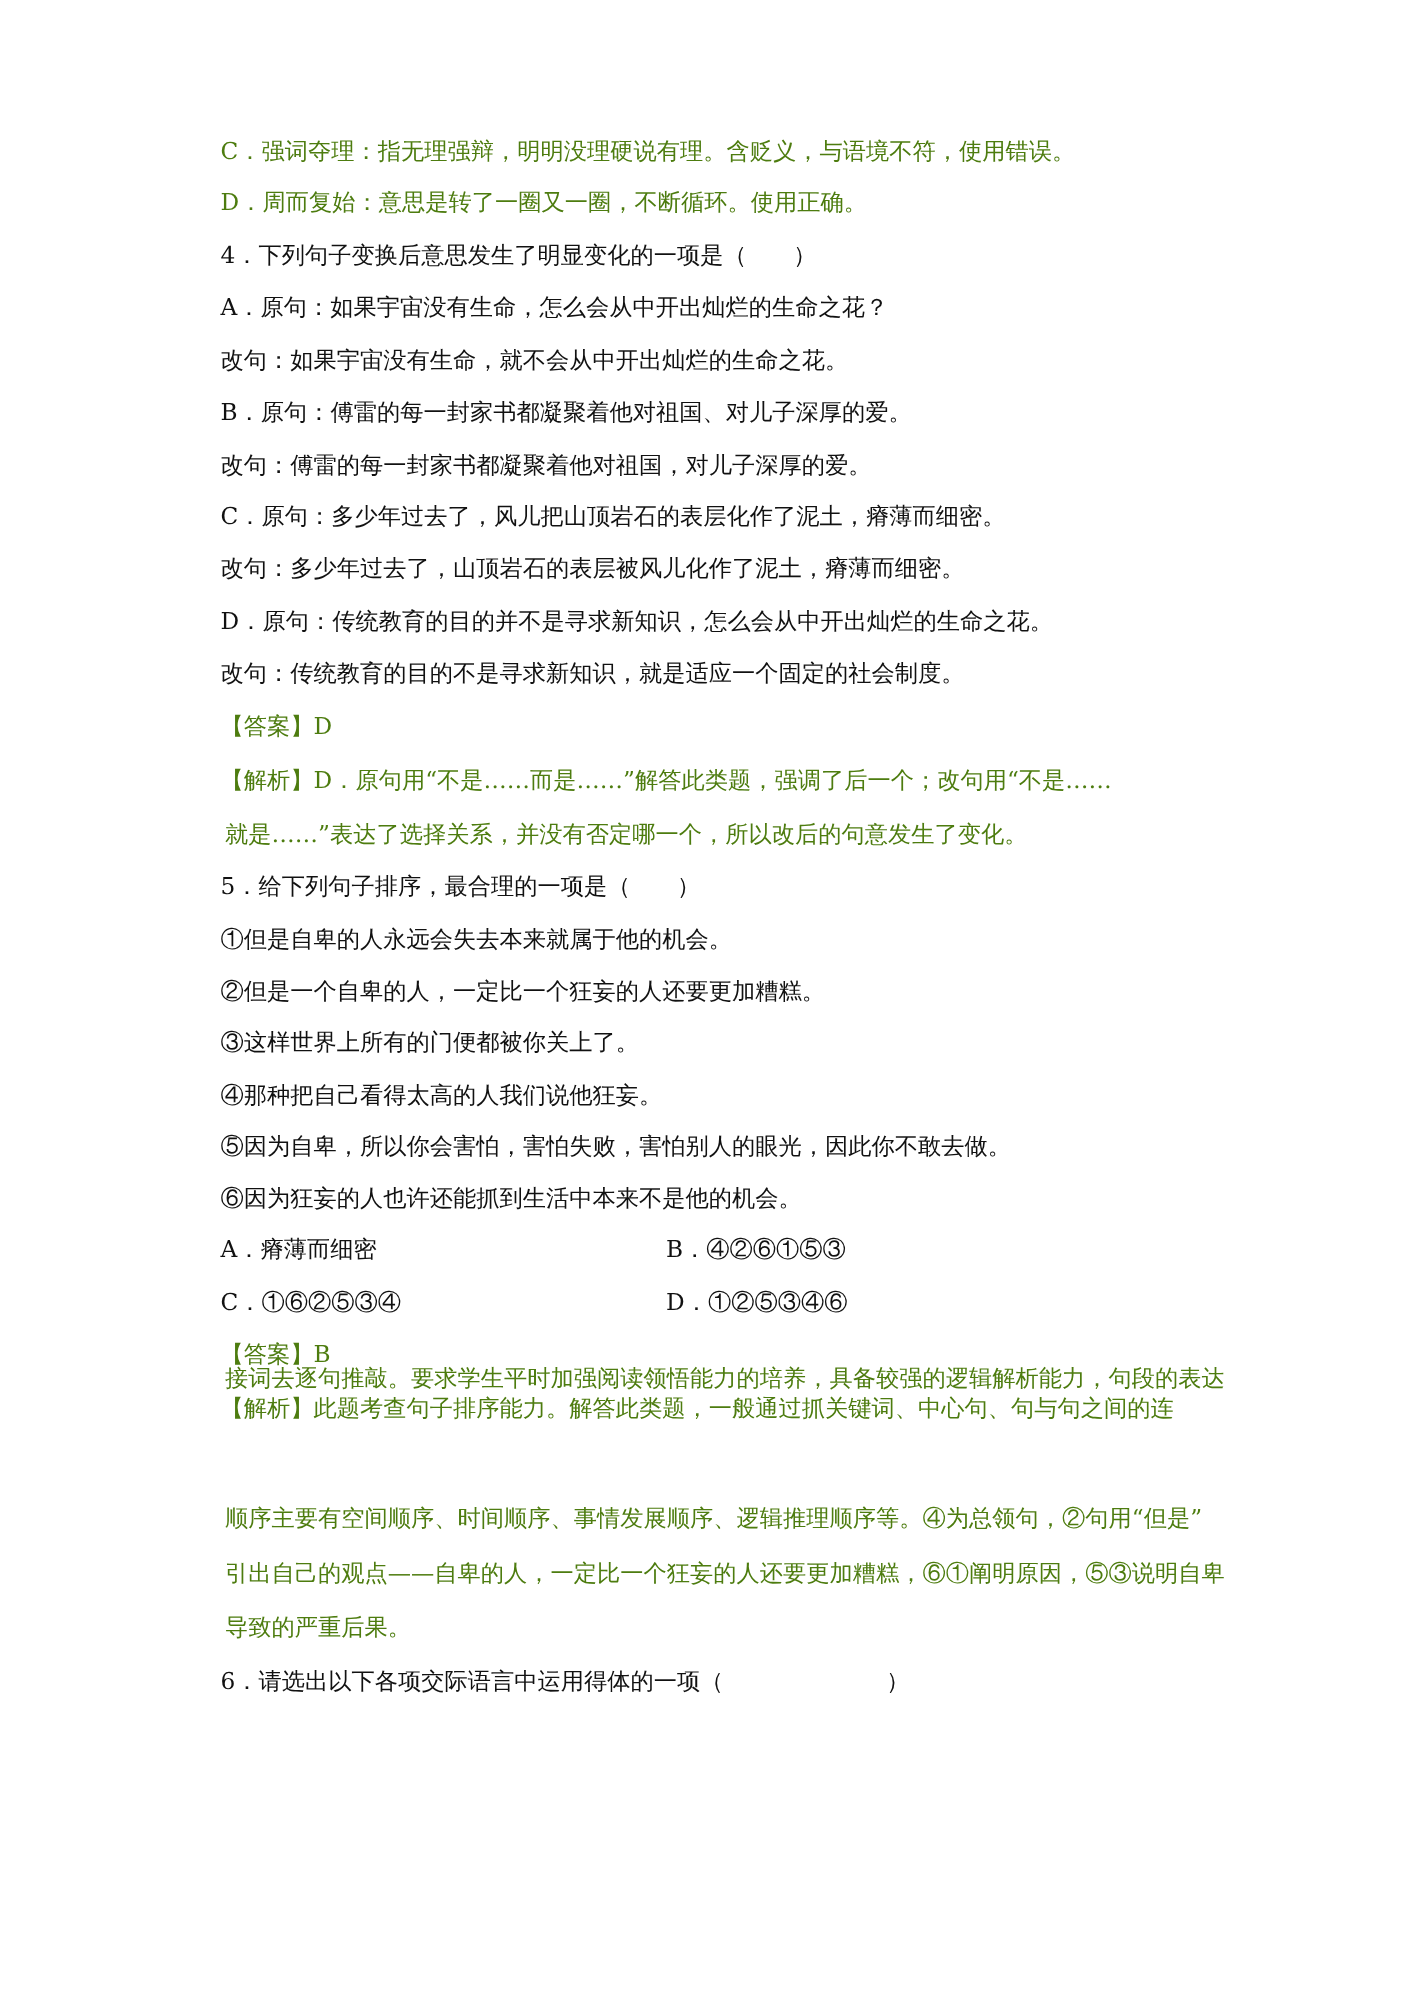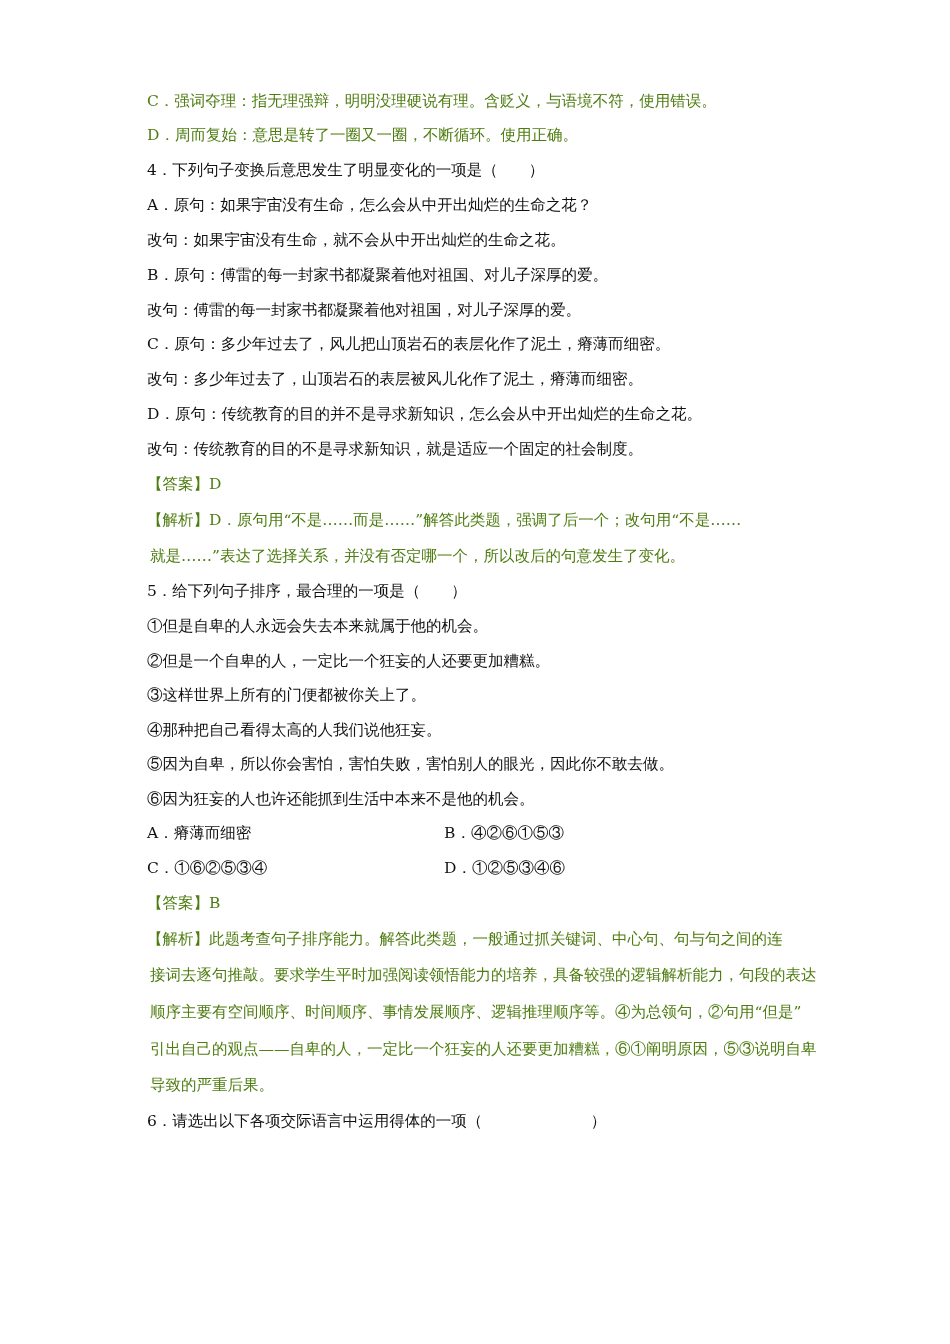--- a/index.html
+++ b/index.html
@@ -37,19 +37,19 @@
   <div class="line ind" style="top:684px">③这样世界上所有的门便都被你关上了。</div>
   <div class="line ind" style="top:719px">④那种把自己看得太高的人我们说他狂妄。</div>
   <div class="line ind" style="top:753px">⑤因为自卑，所以你会害怕，害怕失败，害怕别人的眼光，因此你不敢去做。</div>
   <div class="line ind" style="top:788px">⑥因为狂妄的人也许还能抓到生活中本来不是他的机会。</div>
   <div class="line ind" style="top:822px">A．瘠薄而细密</div>
   <div class="line optB" style="top:822px">B．④②⑥①⑤③</div>
   <div class="line ind" style="top:857px">C．①⑥②⑤③④</div>
   <div class="line optB" style="top:857px">D．①②⑤③④⑥</div>
   <div class="line ind red" style="top:892px">【答案】B</div>
   <div class="line ind red" style="top:928px">【解析】此题考查句子排序能力。解答此类题，一般通过抓关键词、中心句、句与句之间的连</div>
-  <div class="line full red" style="top:964px">接词去逐句推敲。要求学生平时加强阅读领悟能力的培养，具备较强的逻辑解析能力，句段的表达</div>
+  <div class="line full red" style="top:908px">接词去逐句推敲。要求学生平时加强阅读领悟能力的培养，具备较强的逻辑解析能力，句段的表达</div>
   <div class="line full red" style="top:1001px">顺序主要有空间顺序、时间顺序、事情发展顺序、逻辑推理顺序等。④为总领句，②句用“但是”</div>
   <div class="line full red" style="top:1038px">引出自己的观点——自卑的人，一定比一个狂妄的人还要更加糟糕，⑥①阐明原因，⑤③说明自卑</div>
   <div class="line full red" style="top:1074px">导致的严重后果。</div>
 
   <div class="line ind" style="top:1110px">6．请选出以下各项交际语言中运用得体的一项（　　　　　　　）</div>
 </div>
 
 </body></html>

